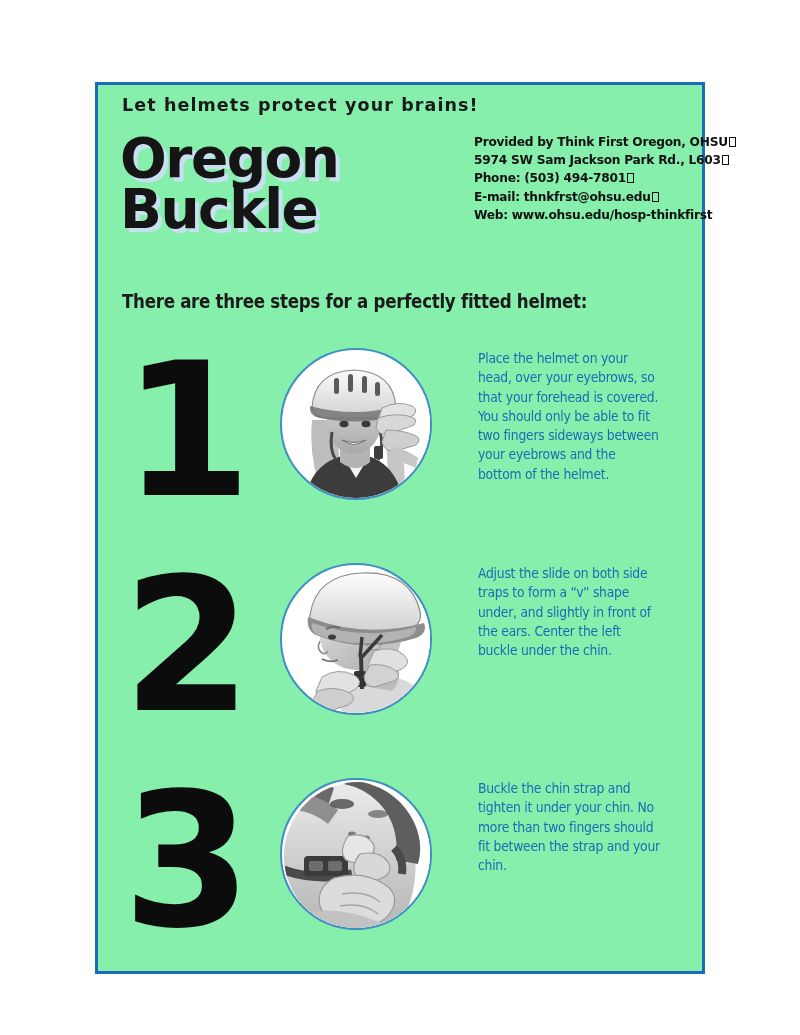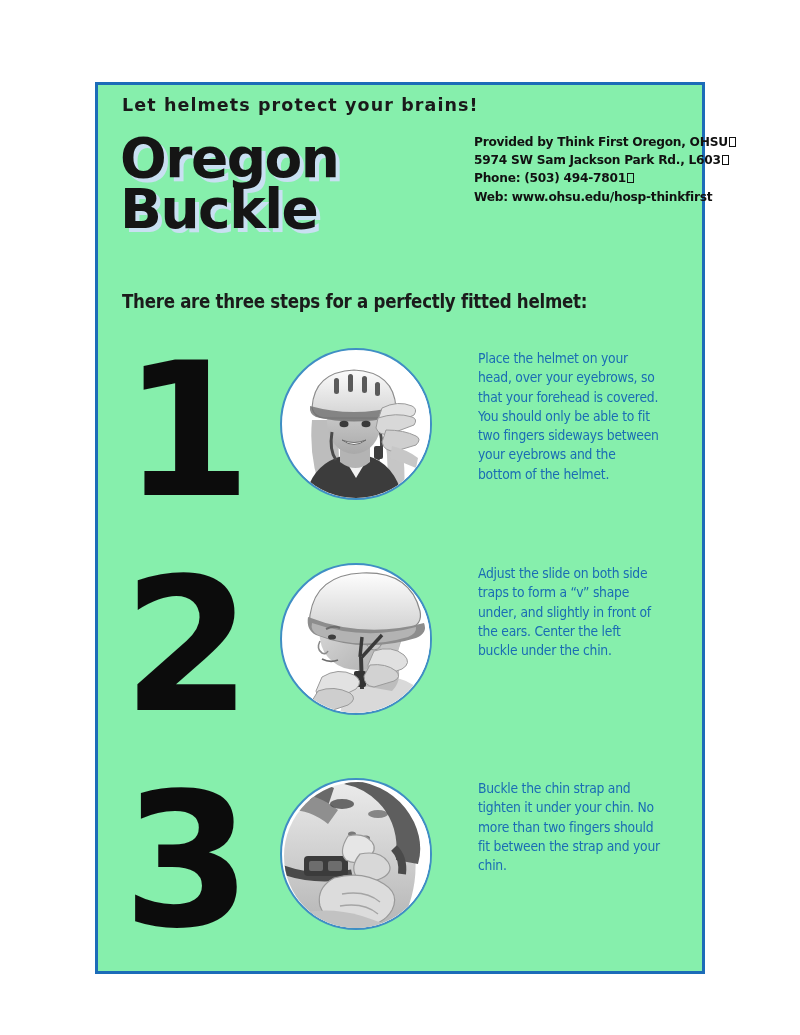--- a/index.html
+++ b/index.html
@@ -193,20 +193,21 @@
 
     <div id="title-block">
       <div class="title-line">Oregon</div>
       <div class="title-line">Buckle</div>
     </div>
 
     <div id="contact">
       <div class="contact-line"><span>Provided by Think First Oregon, OHSU</span><span class="missing-glyph"></span></div>
       <div class="contact-line"><span>5974 SW Sam Jackson Park Rd., L603</span><span class="missing-glyph"></span></div>
       <div class="contact-line"><span>Phone: (503) 494-7801</span><span class="missing-glyph"></span></div>
+      <div class="contact-line"><span>E-mail: thnkfrst@ohsu.edu</span><span class="missing-glyph"></span></div>
       <div class="contact-line"><span>Web: www.ohsu.edu/hosp-thinkfirst</span></div>
     </div>
   </div>
 
   <div id="subtitle">There are three steps for a perfectly fitted helmet:</div>
 
   <div id="steps">
 
     <div class="step-row">
       <div class="step-number">1</div>

